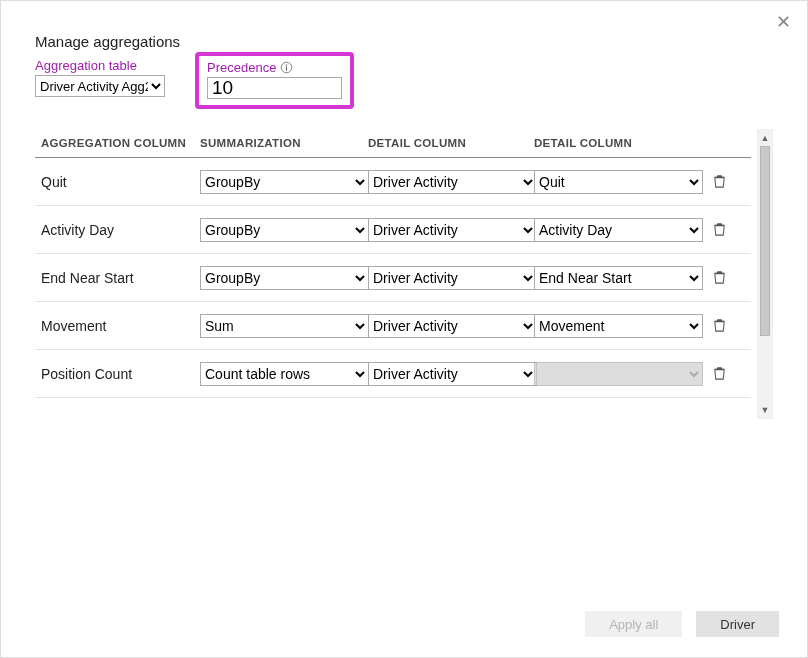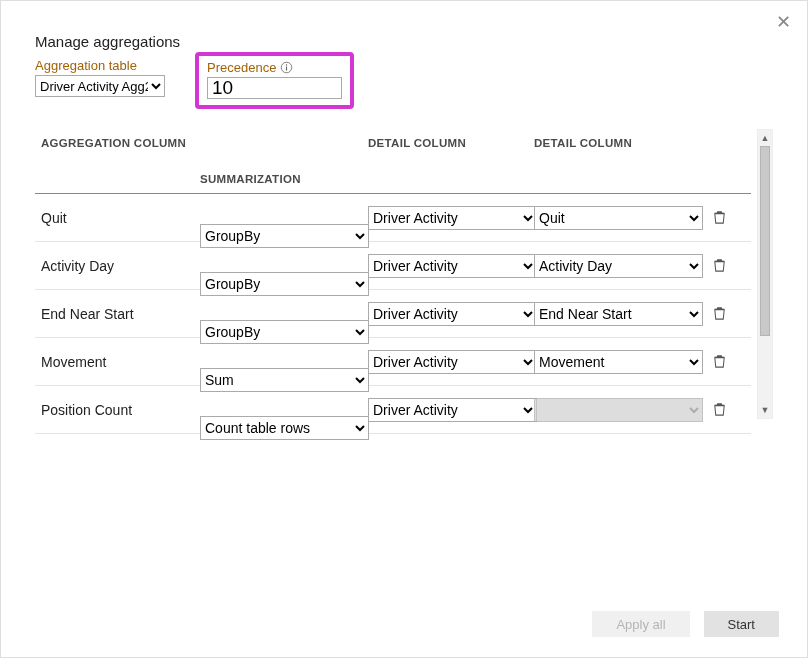--- a/index.html
+++ b/index.html
@@ -4,31 +4,31 @@
 <style>
   * { box-sizing: border-box; }
   html, body { margin:0; padding:0; font-family: "Segoe UI", Arial, sans-serif; }
   body { width:808px; height:658px; background:#fff; position:relative; border:1px solid #ddd; }
   .close-x { position:absolute; top:10px; right:16px; color:#888; font-size:18px; cursor:pointer; }
   .content { padding:32px 34px 0 34px; }
   h1.title { font-size:15px; font-weight:400; color:#222; margin:0 0 8px 0; }
   .subtitle { font-size:13px; color:#4a4a4a; margin:0 0 16px 0; }
   .subtitle a { color:#1a6fd4; text-decoration:underline; cursor:pointer; }
   .fields-row { display:flex; gap:30px; align-items:flex-start; margin-bottom:20px; }
-  .field-label { font-size:13px; color:#a16207; display:flex; align-items:center; gap:4px; margin-bottom:2px; }
+  .field-label { font-size:13px; color:#a21caf; display:flex; align-items:center; gap:4px; margin-bottom:2px; }
   .agg-select { width:130px; height:22px; font-size:13px; border:1px solid #aaa; background:#fff; }
   .precedence-wrap { padding:4px 8px 6px 8px; }
   .precedence-input { width:135px; height:22px; font-size:19px; border:1px solid #aaa; padding:0 4px; }
   .precedence-highlight { border:4px solid #d436d4; border-radius:4px; margin-top:-6px; }
   .info-icon svg { width:13px; height:13px; display:block; }
   .grid-wrap { display:flex; }
   .table-area { flex:1; }
   .headers { display:flex; font-size:11.5px; font-weight:700; color:#4a4a4a; letter-spacing:0.3px; border-bottom:1px solid #888; padding:8px 0; }
   .col-agg { width:165px; padding-left:6px;}
-  .col-sum { width:168px;margin-top:36px; }
+  .col-sum { width:168px; }
   .col-dt  { width:166px; }
   .col-dc  { width:170px; }
   .col-del { width:30px; }
   .row { display:flex; align-items:center; border-bottom:1px solid #e4e4e4; height:48px; }
   .row .col-agg { font-size:14px; color:#222; padding-left:6px;}
   .row select { width:169px; height:24px; font-size:14px; border:1px solid #aaa; background:#fff; }
   .row select.disabled { background:#cfcfcf; color:#8a8a8a; }
   .col-del { display:flex; justify-content:center; }
   .trash { cursor:pointer; color:#555; }
   .trash svg { width:15px; height:15px; display:block; }
@@ -152,14 +152,14 @@
     <div class="scrollbar">
       <div class="scroll-arrow">▲</div>
       <div class="scroll-thumb"></div>
       <div class="scroll-arrow" style="position:absolute;bottom:0;left:0;right:0">▼</div>
     </div>
   </div>
 </div>
 
 <div class="footer">
   <button class="btn apply">Apply all</button>
-  <button class="btn cancel">Start</button>
+  <button class="btn cancel">Driver</button>
 </div>
 
 </body></html>

